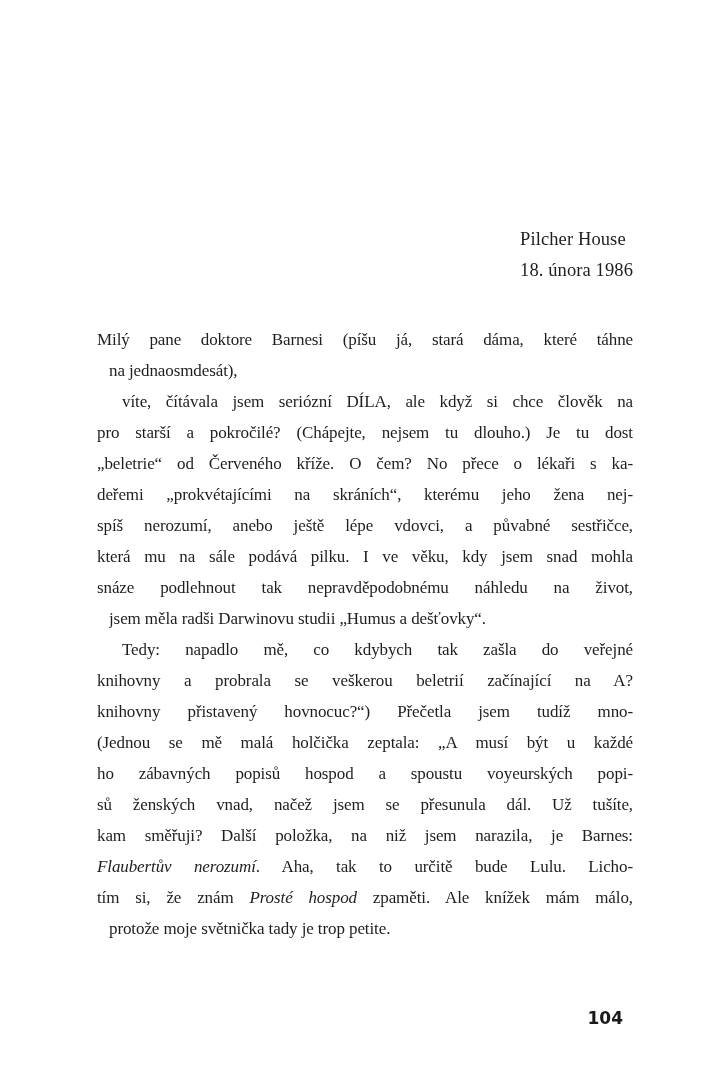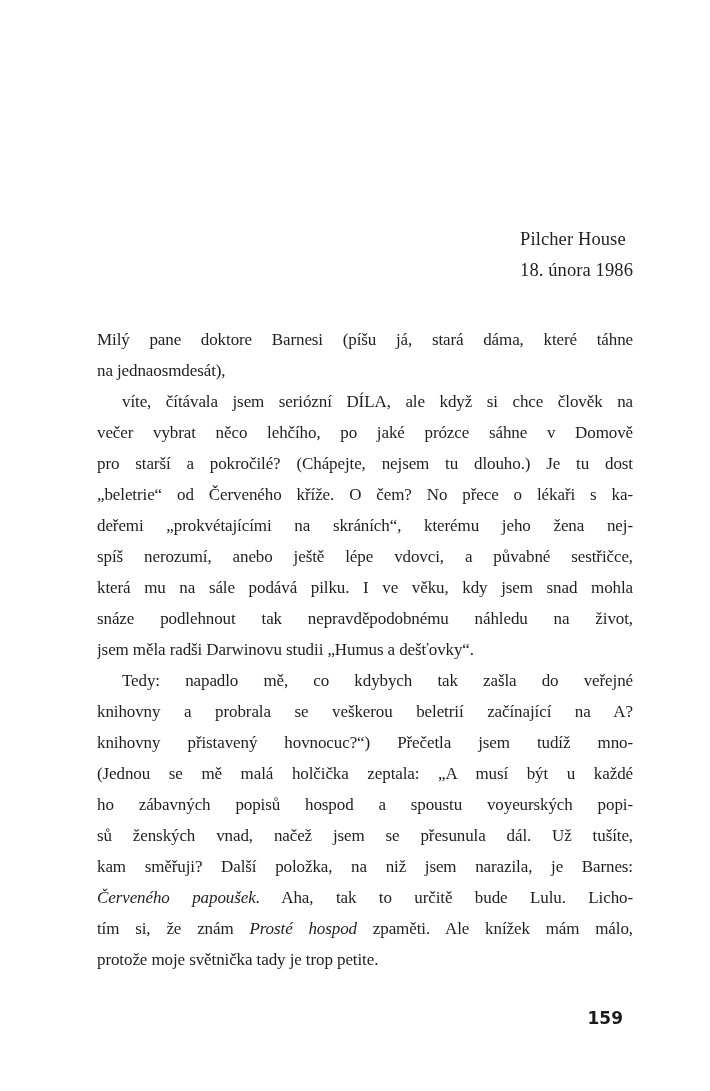--- a/index.html
+++ b/index.html
@@ -38,20 +38,21 @@
   .line {
     height: 31px;
     overflow: hidden;
     text-align: justify;
     text-align-last: justify;
     hyphens: none;
     white-space: normal;
   }
   .line.last {
     text-align-last: left;
+    margin-left: 12px;
   }
   .line.indent {
     text-indent: 25px;
   }
   .line i {
     font-style: italic;
   }
   .page-number {
     position: absolute;
     top: 1007px;
@@ -70,35 +71,34 @@
 
   <div class="letterhead">
     <div>Pilcher House</div>
     <div>18. února 1986</div>
   </div>
 
   <div class="letter-body">
       <div class="line"><span>Milý pane doktore Barnesi (píšu já, stará dáma, které táhne</span></div>
       <div class="line last"><span>na jednaosmdesát),</span></div>
       <div class="line indent"><span>víte, čítávala jsem seriózní DÍLA, ale když si chce člověk na</span></div>
-      <div class="line"><span>večer vybrat něco lehčího, po jaké prózce sáhne v Domově</span></div>
       <div class="line"><span>pro starší a pokročilé? (Chápejte, nejsem tu dlouho.) Je tu dost</span></div>
       <div class="line"><span>„beletrie“ od Červeného kříže. O čem? No přece o lékaři s ka-</span></div>
       <div class="line"><span>deřemi „prokvétajícími na skráních“, kterému jeho žena nej-</span></div>
       <div class="line"><span>spíš nerozumí, anebo ještě lépe vdovci, a půvabné sestřičce,</span></div>
       <div class="line"><span>která mu na sále podává pilku. I ve věku, kdy jsem snad mohla</span></div>
       <div class="line"><span>snáze podlehnout tak nepravděpodobnému náhledu na život,</span></div>
       <div class="line last"><span>jsem měla radši Darwinovu studii „Humus a dešťovky“.</span></div>
       <div class="line indent"><span>Tedy: napadlo mě, co kdybych tak zašla do veřejné</span></div>
       <div class="line"><span>knihovny a probrala se veškerou beletrií začínající na A?</span></div>
       <div class="line"><span>knihovny přistavený hovnocuc?“) Přečetla jsem tudíž mno-</span></div>
       <div class="line"><span>(Jednou se mě malá holčička zeptala: „A musí být u každé</span></div>
       <div class="line"><span>ho zábavných popisů hospod a spoustu voyeurských popi-</span></div>
       <div class="line"><span>sů ženských vnad, načež jsem se přesunula dál. Už tušíte,</span></div>
       <div class="line"><span>kam směřuji? Další položka, na niž jsem narazila, je Barnes:</span></div>
-      <div class="line"><i>Červeného papoušek</i><span>. Aha, tak to určitě bude Lulu. Licho-</span></div>
+      <div class="line"><i>Flaubertův nerozumí</i><span>. Aha, tak to určitě bude Lulu. Licho-</span></div>
       <div class="line"><span>tím si, že znám </span><i>Prosté hospod</i><span> zpaměti. Ale knížek mám málo,</span></div>
       <div class="line last"><span>protože moje světnička tady je trop petite.</span></div>
     </div>
 
-  <div class="page-number">159</div>
+  <div class="page-number">104</div>
 
 </div>
 
 </body></html>

